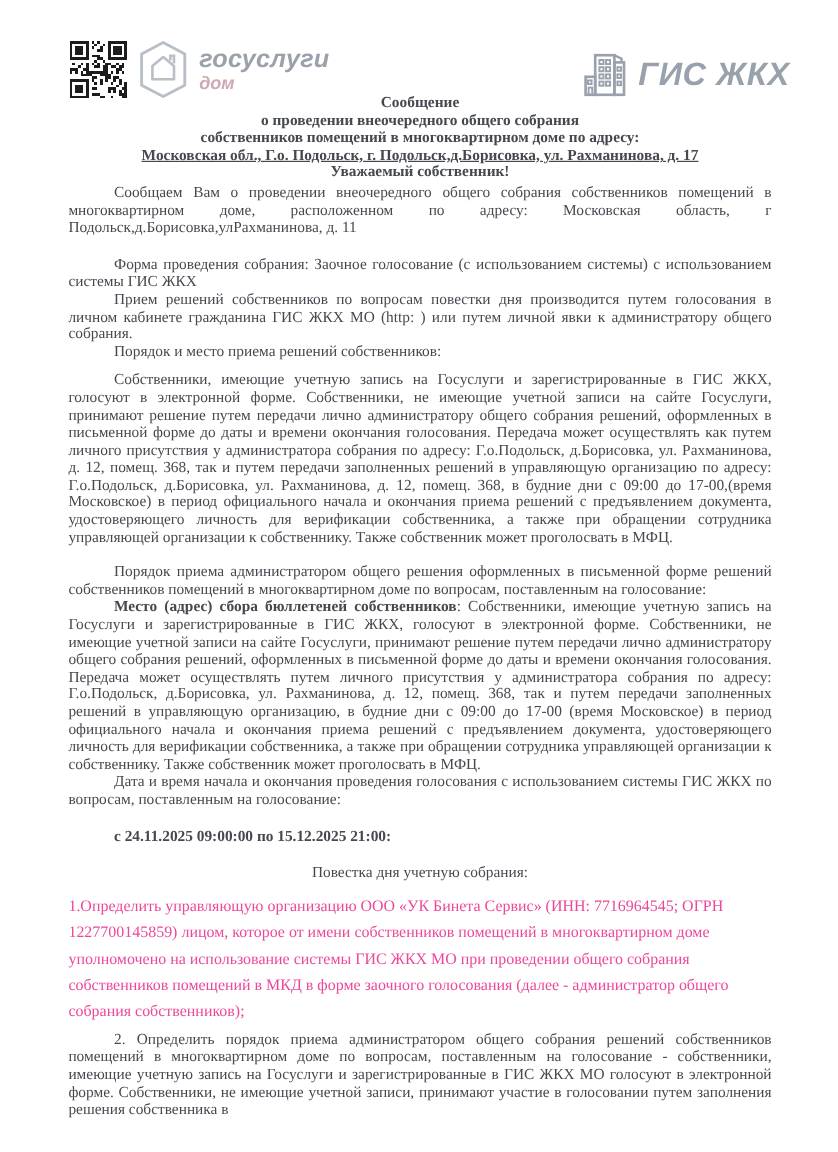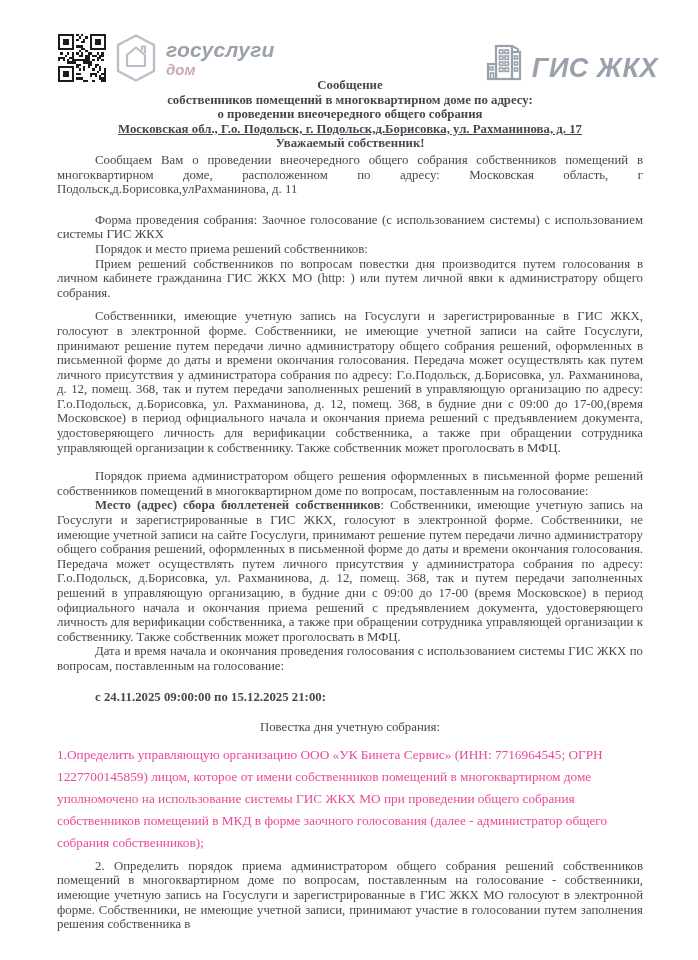--- a/index.html
+++ b/index.html
@@ -13,21 +13,21 @@
 
   
   .header{position:absolute;top:30px;left:58px;right:40px;height:56px;font-style:italic;}
   .logo-left{position:absolute;left:0;top:3px;display:flex;align-items:center;gap:7px;}
   .qr{width:48px;height:48px;}
   .qr svg{display:block;width:48px;height:48px;}
   .hex-house{width:46px;height:50px;}
   .gosuslugi-text{line-height:1;}
   .gosuslugi-line1{font-family:"Liberation Sans","DejaVu Sans",sans-serif;font-size:21px;font-weight:600;color:#9aa1ab;letter-spacing:.2px;}
   .gosuslugi-line2{font-family:"Liberation Sans","DejaVu Sans",sans-serif;font-size:15px;font-weight:600;color:#cda9b1;margin-top:2px;}
-  .logo-right{position:absolute;right:0;top:10px;display:flex;align-items:flex-end;gap:4px;}
+  .logo-right{position:absolute;right:0;top:10px;display:flex;align-items:center;gap:4px;}
   .gis-icon{width:44px;height:44px;}
   .gis-text{font-family:"Liberation Sans","DejaVu Sans",sans-serif;font-size:27px;font-weight:700;color:#99a2ac;letter-spacing:.5px;}
 
   
   .doc{position:absolute;top:78px;left:57px;width:586px;font-size:12.8px;line-height:14.6px;}
   .center{text-align:center;}
   .bold{font-weight:bold;}
   .title-block div{margin:0;}
   .title-address{font-weight:bold;text-decoration:underline;}
   p{margin:0;}
@@ -208,31 +208,31 @@
         </svg>
       </div>
       <div class="gis-text">ГИС ЖКХ</div>
     </div>
   </div>
 
   <div class="doc">
 
     <div class="title-block center bold">
       <div>Сообщение</div>
+      <div>о проведении внеочередного общего собрания</div>
       <div>собственников помещений в многоквартирном доме по адресу:</div>
-      <div>о проведении внеочередного общего собрания</div>
       <div class="title-address">Московская обл., Г.о. Подольск, г. Подольск,д.Борисовка, ул. Рахманинова, д. 17</div>
       <div>Уважаемый собственник!</div>
     </div>
 
     <p class="para sp2">Сообщаем Вам о проведении внеочередного общего собрания собственников помещений в многоквартирном доме, расположенном по адресу: Московская область, г Подольск,д.Борисовка,улРахманинова, д. 11</p>
 
     <p class="para sp16">Форма проведения собрания: Заочное голосование (с использованием системы) с использованием системы ГИС ЖКХ</p>
+    <p class="para">Прием решений собственников по вопросам повестки дня производится путем голосования в личном кабинете гражданина ГИС ЖКХ МО (http: ) или путем личной явки к администратору общего собрания.</p>
     <p class="para">Порядок и место приема решений собственников:</p>
-    <p class="para">Прием решений собственников по вопросам повестки дня производится путем голосования в личном кабинете гражданина ГИС ЖКХ МО (http: ) или путем личной явки к администратору общего собрания.</p>
 
     <p class="para sp9">Собственники, имеющие учетную запись на Госуслуги и зарегистрированные в ГИС ЖКХ, голосуют в электронной форме. Собственники, не имеющие учетной записи на сайте Госуслуги, принимают решение путем передачи лично администратору общего собрания решений, оформленных в письменной форме до даты и времени окончания голосования. Передача может осуществлять как путем личного присутствия у администратора собрания по адресу: Г.о.Подольск, д.Борисовка, ул. Рахманинова, д. 12, помещ. 368, так и путем передачи заполненных решений в управляющую организацию по адресу: Г.о.Подольск, д.Борисовка, ул. Рахманинова, д. 12, помещ. 368, в будние дни с 09:00 до 17-00,(время Московское) в период официального начала и окончания приема решений с предъявлением документа, удостоверяющего личность для верификации собственника, а также при обращении сотрудника управляющей организации к собственнику. Также собственник может проголосвать  в МФЦ.</p>
 
     <p class="para sp14">Порядок приема администратором общего решения оформленных в письменной форме решений собственников помещений в многоквартирном доме по вопросам, поставленным на голосование:</p>
     <p class="para"><span class="bold">Место (адрес) сбора бюллетеней собственников</span><span>: Собственники, имеющие учетную запись на Госуслуги и зарегистрированные в ГИС ЖКХ, голосуют в электронной форме. Собственники, не имеющие учетной записи на сайте Госуслуги, принимают решение путем передачи лично администратору общего собрания решений, оформленных в письменной форме до даты и времени окончания голосования. Передача может осуществлять путем личного присутствия у администратора собрания по адресу: Г.о.Подольск, д.Борисовка, ул. Рахманинова, д. 12, помещ. 368, так и путем передачи заполненных решений в управляющую организацию, в будние дни с 09:00 до 17-00 (время Московское) в период официального начала и окончания приема решений с предъявлением документа, удостоверяющего личность для верификации собственника, а также при обращении сотрудника управляющей организации к собственнику. Также собственник может проголосвать  в МФЦ.</span></p>
     <p class="para">Дата и время начала и окончания проведения голосования с использованием системы ГИС ЖКХ по вопросам, поставленным на голосование:</p>
 
     <p class="voting">с 24.11.2025 09:00:00 по 15.12.2025 21:00:</p>
 
     <p class="agenda">Повестка дня учетную собрания:</p>

